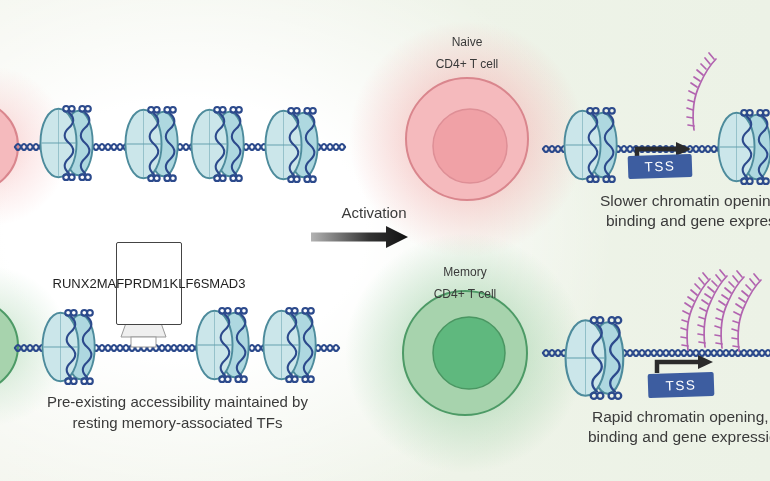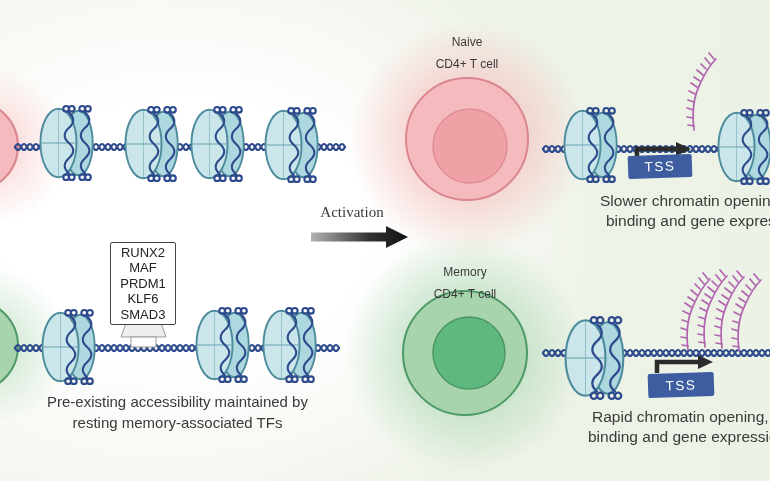--- a/index.html
+++ b/index.html
@@ -19,23 +19,23 @@
   .caption.center{text-align:center;}
   .nowrap{white-space:nowrap;}
   #activation-label{font-size:15px;width:96px;text-align:center;}
   .tss-box{
     position:absolute;background:#3d5da0;border-radius:2px;
     color:#fff;font-size:13.5px;letter-spacing:1.5px;
     display:flex;align-items:center;justify-content:center;
     transform:rotate(-2deg);
   }
   #tf-box{
-    position:absolute;left:110px;top:242px;width:64px;height:81px;
+    position:absolute;left:116px;top:242px;width:64px;height:81px;
     background:#fff;border:1.5px solid #444;border-radius:2px;
-    display:flex;flex-direction:column;align-items:center;justify-content:center;
+    display:flex;flex-direction:row;align-items:center;justify-content:center;
     font-size:13px;line-height:15.4px;color:#222;text-align:center;
   }
 </style>
 </head>
 <body>
 
 <div id="canvas">
 
   <svg id="diagram-svg" width="770" height="481" viewBox="0 0 770 481">
     <defs>
@@ -165,21 +165,21 @@
   <div class="txt cell-label" style="left:397px;top:31px;">
     <div>Naive</div>
     <div>CD4+ T cell</div>
   </div>
 
   <div class="txt cell-label" style="left:395px;top:246px;margin-top:15px;">
     <div>Memory</div>
     <div>CD4+ T cell</div>
   </div>
 
-  <div id="activation-label" class="txt" style="left:304px;top:204px;font-family:Liberation Serif, serif;">Activation</div>
+  <div id="activation-label" class="txt" style="left:326px;top:204px;">Activation</div>
 
   <div id="tf-box">
     <div>RUNX2</div>
     <div>MAF</div>
     <div>PRDM1</div>
     <div>KLF6</div>
     <div>SMAD3</div>
   </div>
 
   <div class="tss-box" style="left:628px;top:155px;width:64px;height:23px;">TSS</div>

